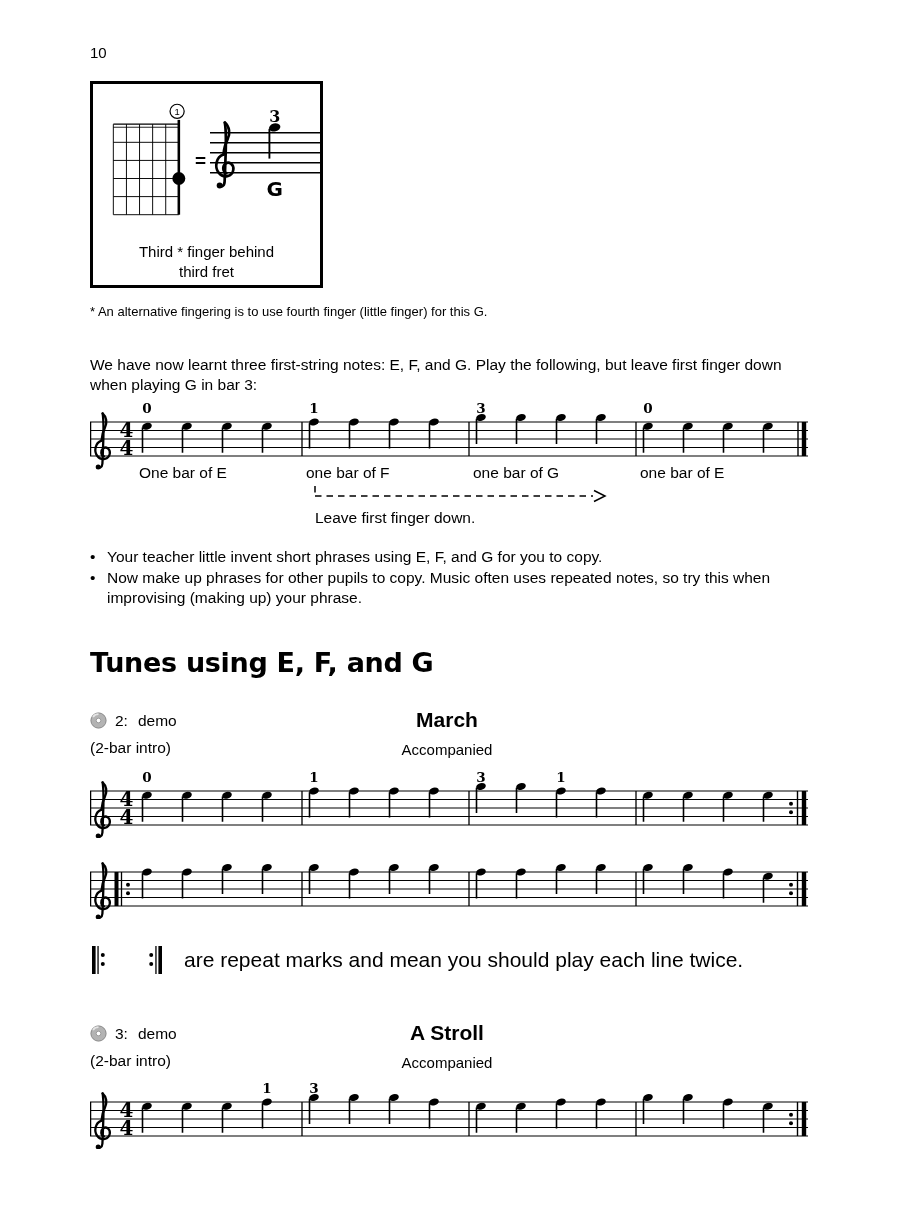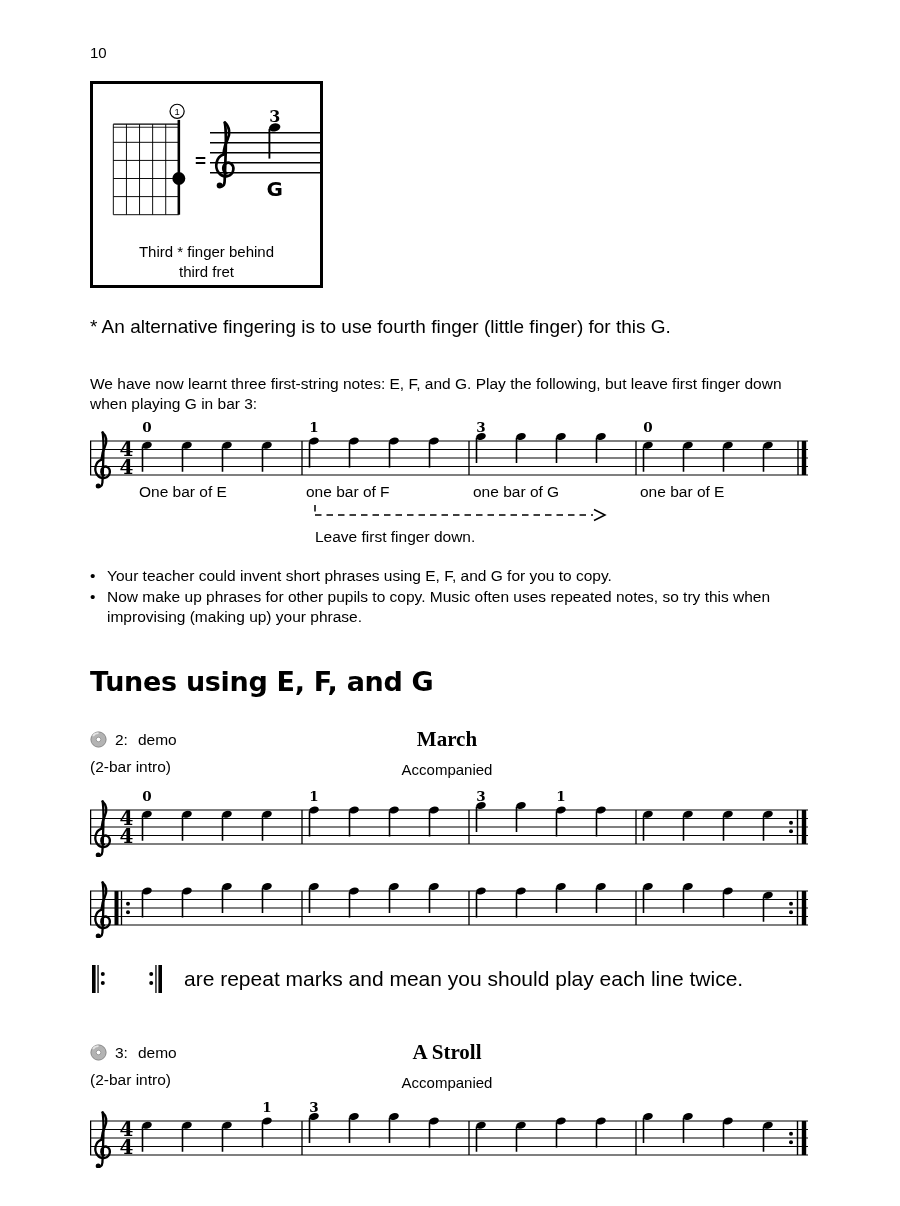--- a/index.html
+++ b/index.html
@@ -11,37 +11,37 @@
   }
   .page-number{font-size:15px;}
   
   .note-box{margin-top:20px;width:227px;height:197px;border:3px solid #000;box-sizing:content-box;padding:4px 0 0 0;}
   .box-row{display:flex;align-items:flex-start;padding-left:10px;}
   .fret-svg{display:block;margin-top:4px;}
   .equals{font-size:19px;font-weight:bold;margin:62px 4px 0 4px;}
   .box-staff{margin-top:20px;}
   .box-caption{text-align:center;font-size:15px;line-height:1.32;margin-top:8px;}
   
-  .footnote{margin-top:28px;font-size:19px;}
+  .footnote{margin-top:16px;font-size:13px;}
   .intro{margin:36px 0 0 0;font-size:15.5px;line-height:1.3;}
   .stave{line-height:0;}
   .stave svg{display:block;}
   .ex-stave{margin-top:6px;}
   .arrow-svg{display:block;}
   .arrow-label{margin-left:225px;font-size:15.5px;margin-top:-2px;}
   .bullets{margin-top:20px;font-size:15.5px;line-height:1.32;}
   .bullet-item{display:flex;}
   .bullet-dot{width:17px;flex:none;}
   .section-heading{margin:38px 0 0 0;font-family:"DejaVu Sans",sans-serif;font-weight:800;font-size:27px;letter-spacing:-0.3px;}
   
   .tune-header{position:relative;height:58px;margin-top:30px;}
   .track-row{position:absolute;left:0;top:4px;display:flex;align-items:center;font-size:15.5px;}
   .track-num{margin-left:8px;}
   .track-demo{margin-left:10px;}
-  .tune-title{text-align:center;font-family:Liberation Serif, serif;font-weight:bold;font-size:21px;}
+  .tune-title{text-align:center;font-family:Liberation Sans, sans-serif;font-weight:bold;font-size:21px;}
   .tune-sub{text-align:center;font-size:15px;margin-top:9px;}
   .intro-note{position:absolute;left:0;top:31px;font-size:15.5px;}
   .m1{margin-top:4px;}
   .m2{margin-top:20px;}
   .repeat-row{margin-top:26px;display:flex;align-items:center;font-size:21px;}
   .rep-sym2{margin-left:38px;}
   .repeat-text{margin-left:20px;}
   .tune-header.second{margin-top:46px;}
   .stroll-stave{margin-top:2px;}
   
@@ -178,21 +178,21 @@
 
   <svg class="arrow-svg" width="718" height="25" viewBox="0 0 718 25">
     <path d="M225 0 L225 10 M225 10 L503 10" fill="none" stroke="#000" stroke-width="1.5" stroke-dasharray="6.5 5"></path>
     <path d="M504 4.5 L515 10 L504 15.5" fill="none" stroke="#000" stroke-width="1.5"></path>
   </svg>
   <div class="arrow-label">Leave first finger down.</div>
 
   <div class="bullets">
     <div class="bullet-item">
       <span class="bullet-dot">•</span>
-      <span>Your teacher could invent short phrases using E, F, and G for you to copy.</span>
+      <span>Your teacher little invent short phrases using E, F, and G for you to copy.</span>
     </div>
     <div class="bullet-item">
       <span class="bullet-dot">•</span>
       <span>Now make up phrases for other pupils to copy. Music often uses repeated notes, so try this when improvising (making up) your phrase.</span>
     </div>
   </div>
 
   <h1 class="section-heading">Tunes using E, F, and G</h1>
 
   <div class="tune-header">

